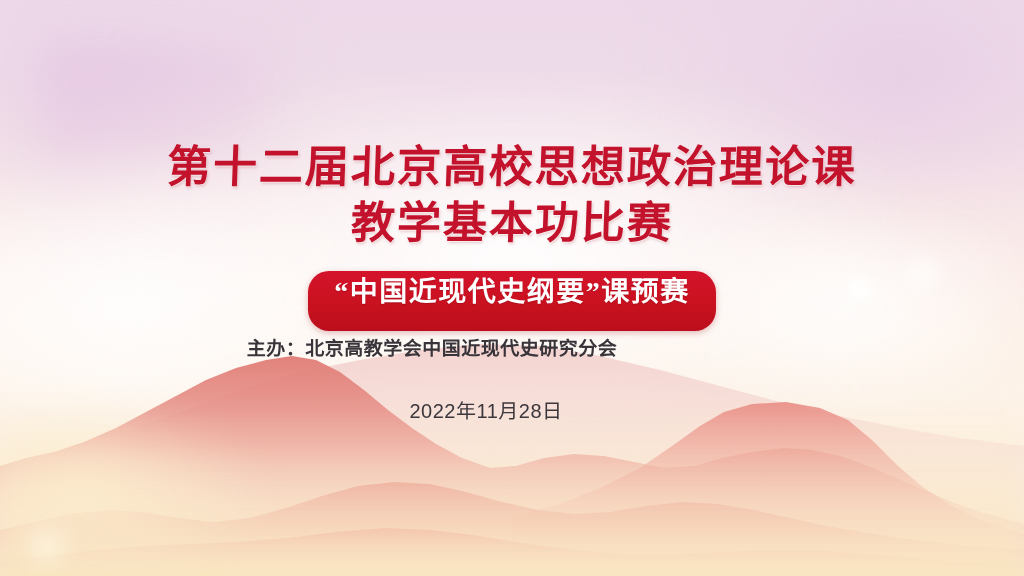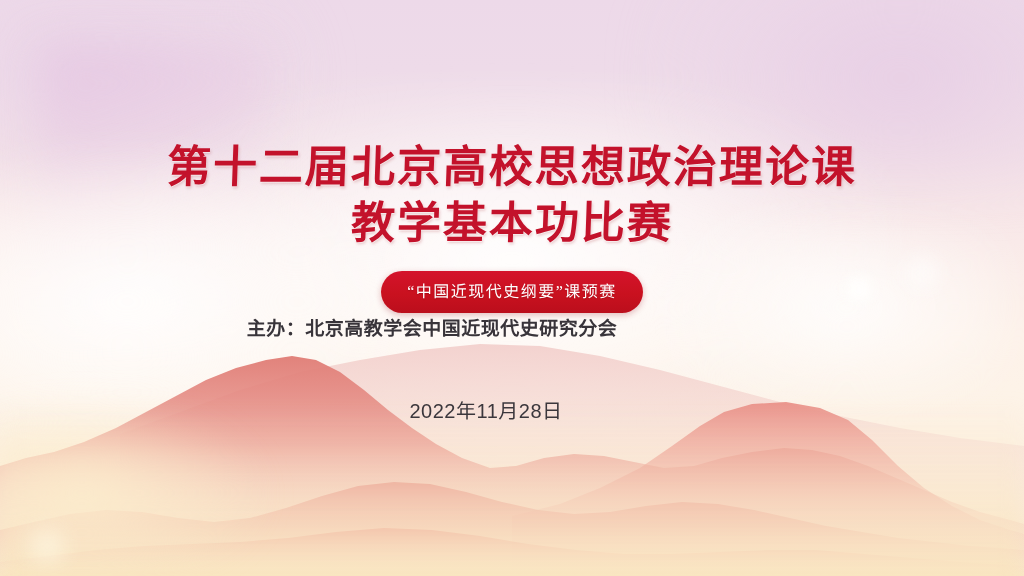--- a/index.html
+++ b/index.html
@@ -175,35 +175,35 @@
   .pill-wrap {
     position: absolute;
     left: 0; top: 271px;
     width: 1024px;
   }
   .pill {
     display: inline-block;
     background: linear-gradient(180deg, #d4132b 0%, #c9111f 55%, #bb0e1c 100%);
     color: #ffffff;
     font-family: "Liberation Serif", "DejaVu Serif", serif;
-    font-weight: normal;
-    font-size: 16px;
+    font-weight: bold;
+    font-size: 28px;
     line-height: 42px;
     letter-spacing: 1.5px;
-    height: 42px;
+    height: 60px;
     padding: 0 26px;
     border-radius: 21px;
     box-shadow: 0 2px 6px rgba(150,20,30,0.28);
     white-space: nowrap;
     text-shadow: 0 1px 1px rgba(120,10,20,0.35);
   }
 
   .org-block {
     position: absolute;
-    left: 0; top: 314px;
+    left: 0; top: 334px;
     width: 864px;
   }
   .org-line {
     display: block;
     color: #38343a;
     font-family: "Liberation Sans", "DejaVu Sans", sans-serif;
     font-weight: bold;
     font-size: 19px;
     line-height: 29px;
     letter-spacing: 0.5px;

